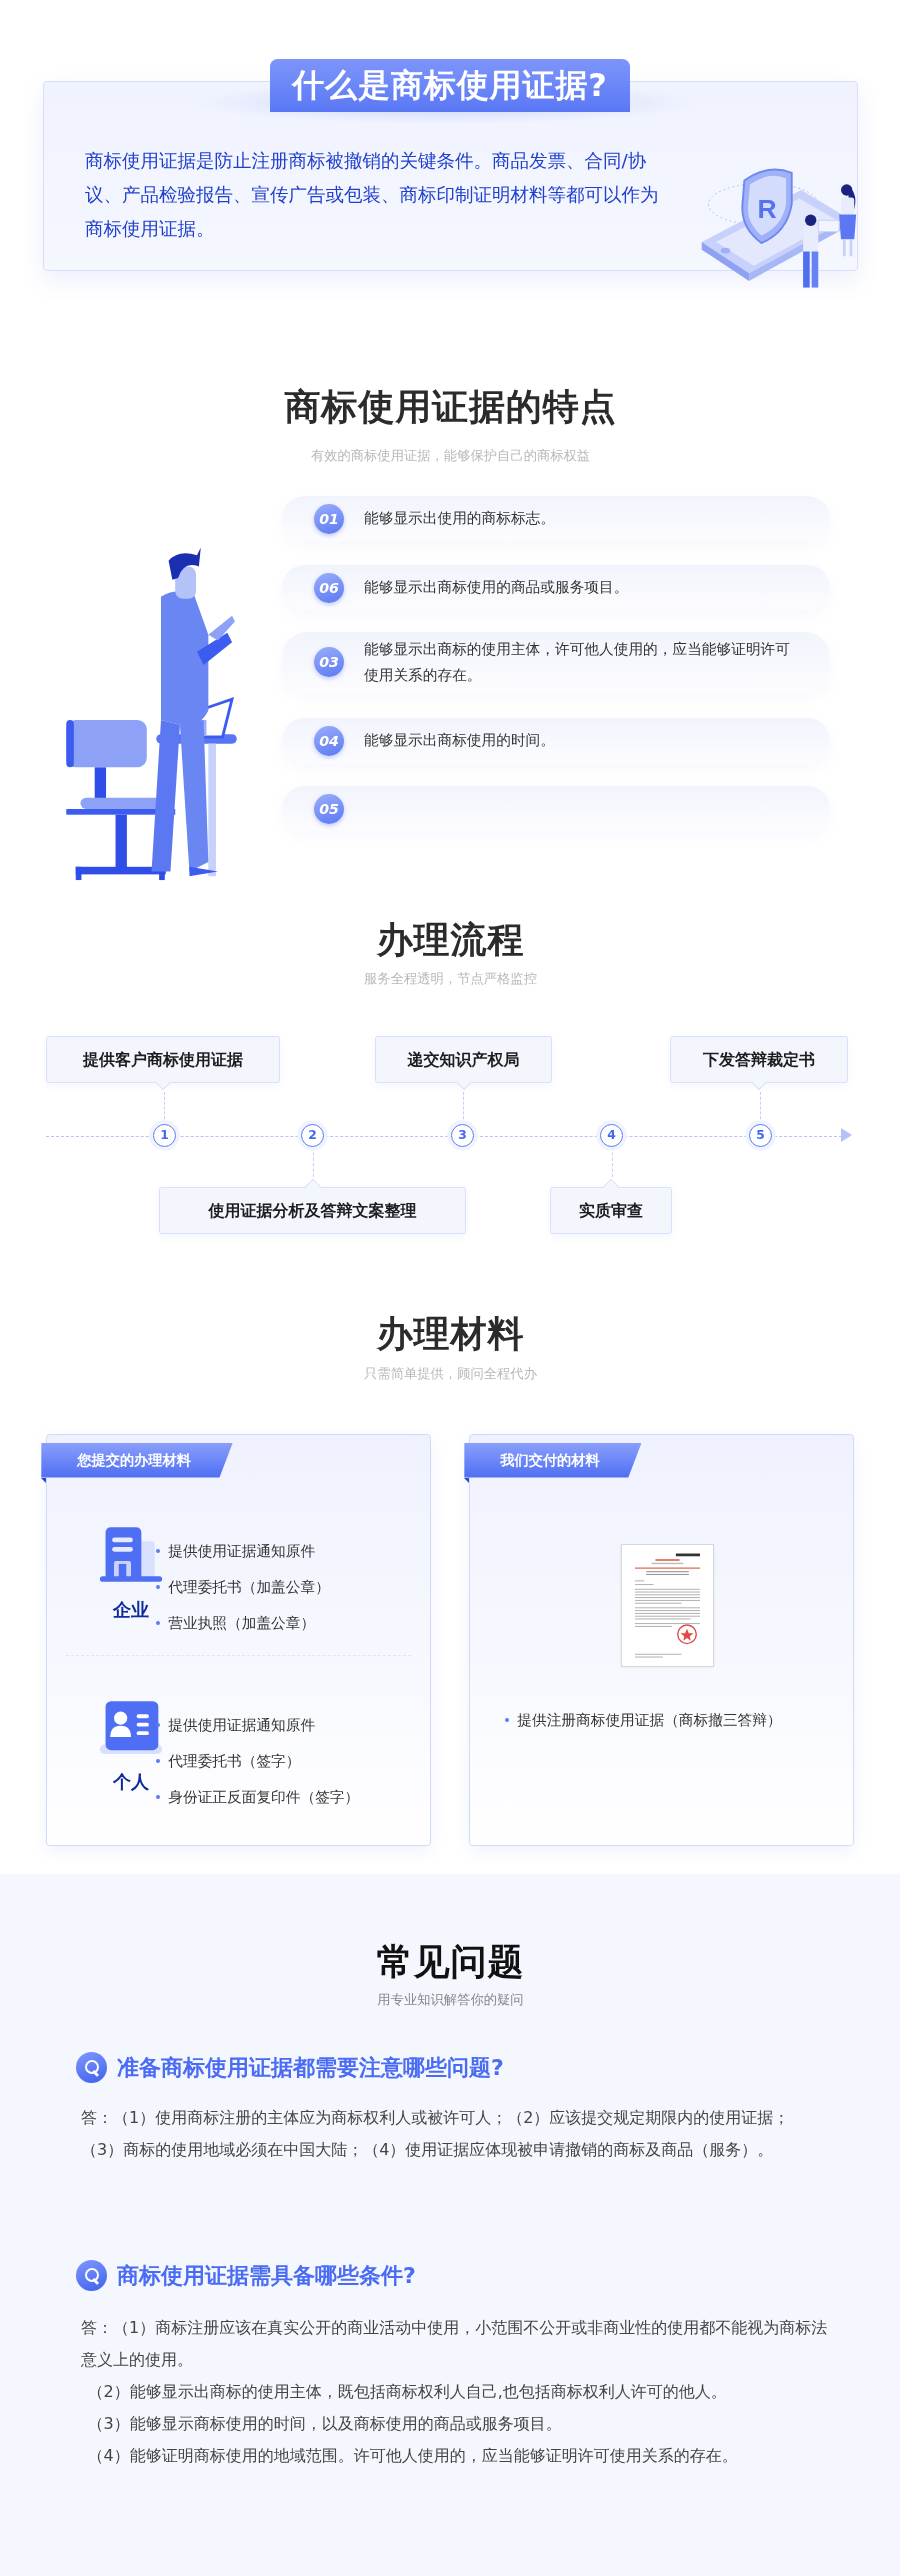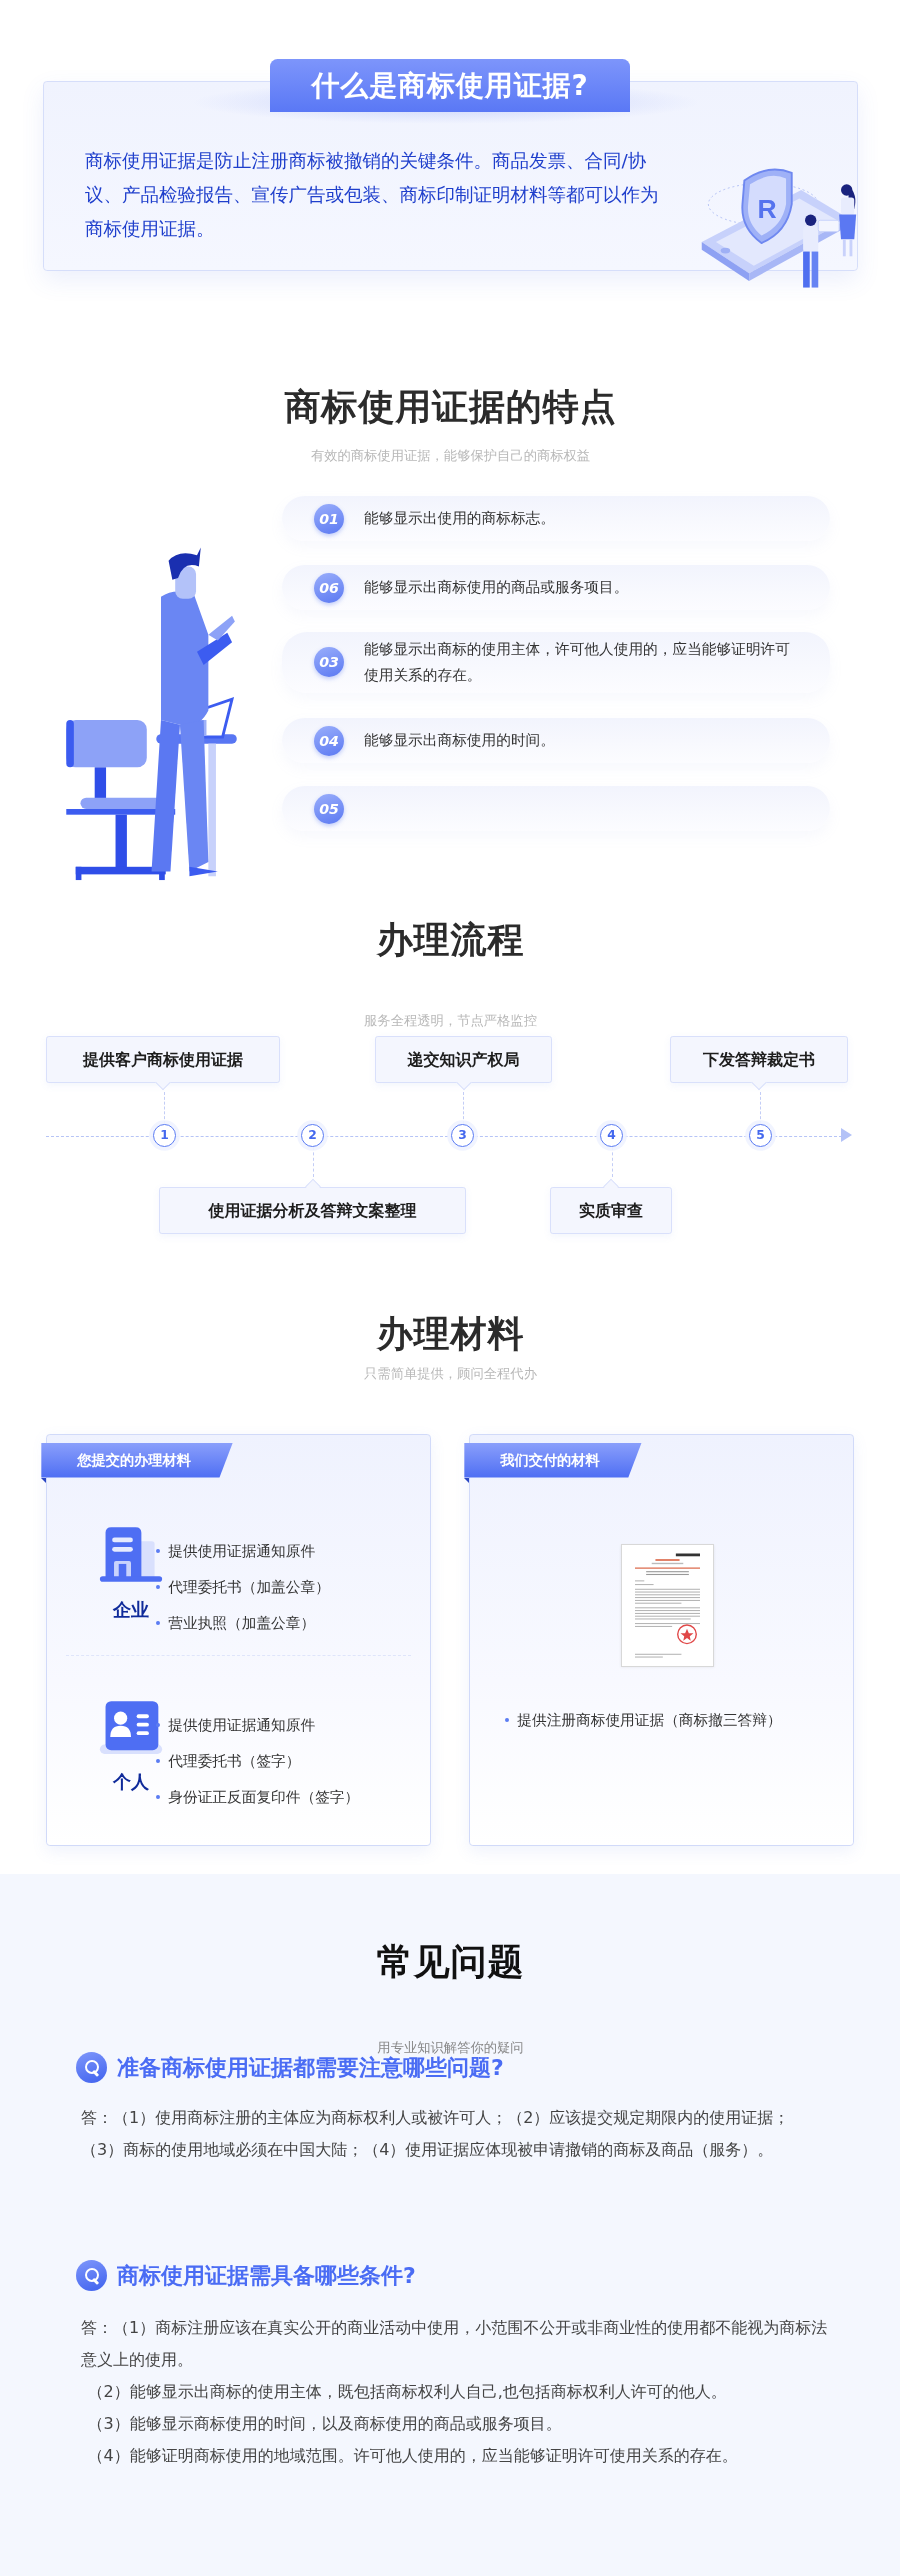--- a/index.html
+++ b/index.html
@@ -14,21 +14,21 @@
     box-shadow: 0 9.5px 23px rgba(80,110,230,0.10);
   }
   .intro-glow {
     position: absolute; left: 190px; top: 81px; width: 512px; height: 43px;
     background: radial-gradient(ellipse at center, rgba(120,145,245,0.35) 0%, rgba(120,145,245,0) 70%);
   }
   .intro-badge {
     position: absolute; left: 270px; top: 59px; width: 360px; height: 53px;
     background: linear-gradient(180deg, #7d95fb 0%, #5a78f5 100%);
     border-radius: 7.6px 7.6px 0 0;
-    color: #fff; font-size: 28px; font-weight: bold; text-align: center; line-height: 53px;
+    color: #fff; font-size: 32px; font-weight: bold; text-align: center; line-height: 53px;
     letter-spacing: 0.9px;
   }
   .intro-text {
     position: absolute; left: 85px; top: 144px; width: 588px;
     font-size: 18.5px; line-height: 34px; color: #1f3fcc;
   }
   .hero-illus { position: absolute; left: 697px; top: 152px; width: 180px; height: 147px; }
 
   
   .sec-title { position: absolute; left: 0; width: 901px; text-align: center; font-size: 36px; font-weight: bold; color: #2b2b2b; letter-spacing: 0.9px; }
@@ -192,21 +192,21 @@
     <span class="feat-num" style="top:7.6px;">04</span>
     <span class="feat-text" style="top:8.5px;">能够显示出商标使用的时间。</span>
   </div>
   <div class="feat-pill" style="top:786px; height:45px;">
     <span class="feat-num" style="top:7.6px;">05</span>
   </div>
 </section>
 
 <section>
   <h2 class="sec-title" style="top:916px;">办理流程</h2>
-  <p class="sec-sub" style="top:1012px;">服务全程透明，节点严格监控</p>
+  <p class="sec-sub" style="top:970px;">服务全程透明，节点严格监控</p>
 
   <div class="timeline-line"></div>
   <div class="timeline-arrow"></div>
 
   <div class="vline" style="left:164px; top:1092px; height:32px;"></div>
   <div class="vline" style="left:313px; top:1147px; height:30px;"></div>
   <div class="vline" style="left:463px; top:1092px; height:32px;"></div>
   <div class="vline" style="left:612px; top:1147px; height:30px;"></div>
   <div class="vline" style="left:760px; top:1092px; height:32px;"></div>
 
@@ -318,21 +318,21 @@
 
     <ul class="mat-list" style="left:35px; top:267px;">
       <li><span class="dot"></span><span>提供注册商标使用证据（商标撤三答辩）</span></li>
     </ul>
   </div>
 </section>
 
 <section>
   <div class="faq-bg"></div>
   <h2 class="sec-title" style="top:1938px; color:#111;">常见问题</h2>
-  <p class="sec-sub" style="top:1991px; color:#888;margin-top:48px;">用专业知识解答你的疑问</p>
+  <p class="sec-sub" style="top:1991px; color:#888;">用专业知识解答你的疑问</p>
 
   <div class="faq-q" style="top:2052px;">
     <span class="faq-q-icon"></span>
     <span class="faq-q-text">准备商标使用证据都需要注意哪些问题?</span>
   </div>
   <div class="faq-a" style="top:2102px; width:735px;">
     <p>答：（1）使用商标注册的主体应为商标权利人或被许可人；（2）应该提交规定期限内的使用证据；（3）商标的使用地域必须在中国大陆；（4）使用证据应体现被申请撤销的商标及商品（服务）。</p>
   </div>
 
   <div class="faq-q" style="top:2260px;">

